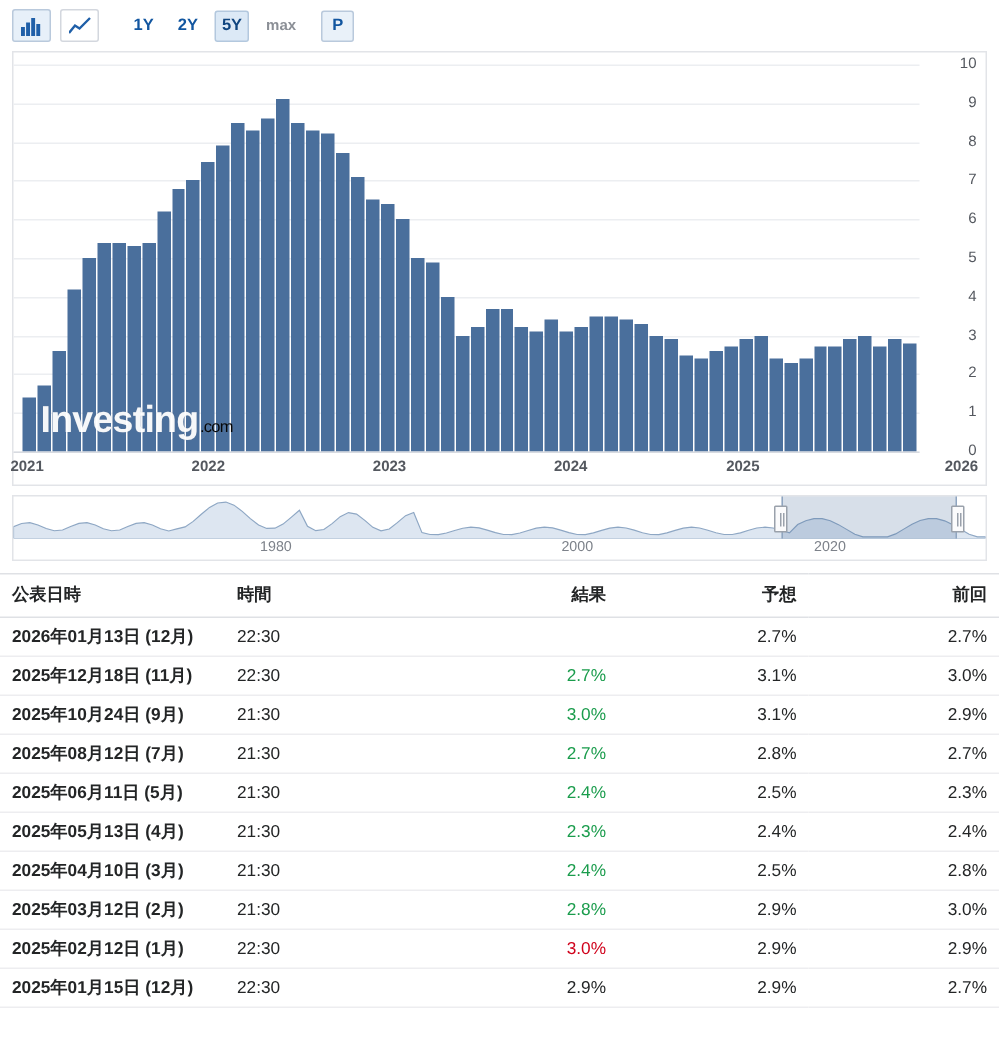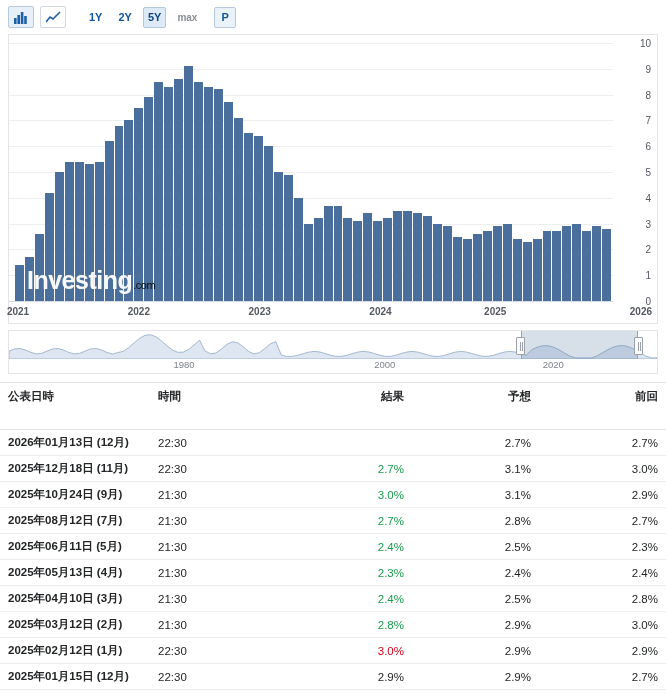--- a/index.html
+++ b/index.html
@@ -177,21 +177,21 @@
     box-shadow: 2px 0 0 #9aa1ab;
   }
 
   
   .table-box { margin-top: 8px; }
   table { width: 666px; border-collapse: collapse; table-layout: fixed; }
   thead th {
     font-size: 11.5px;
     font-weight: bold;
     color: #232526;
-    padding: 6px 8px 25px 8px;
+    padding: 6px 8px 7px 8px;
     border-top: 1px solid #dfe1e5;
     border-bottom: 1px solid #dfe1e5;
     background: #fff;
     text-align: left;
     white-space: nowrap;
   }
   thead th.num { text-align: right; }
   tbody td {
     font-size: 11.5px;
     padding: 5px 8px 5px 8px;

